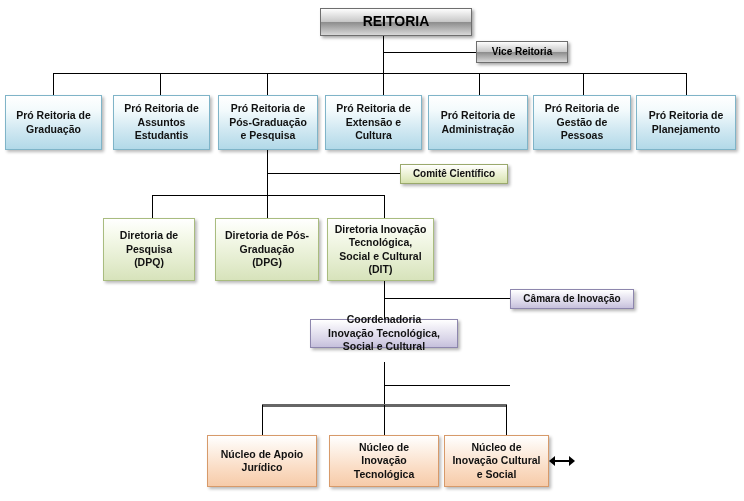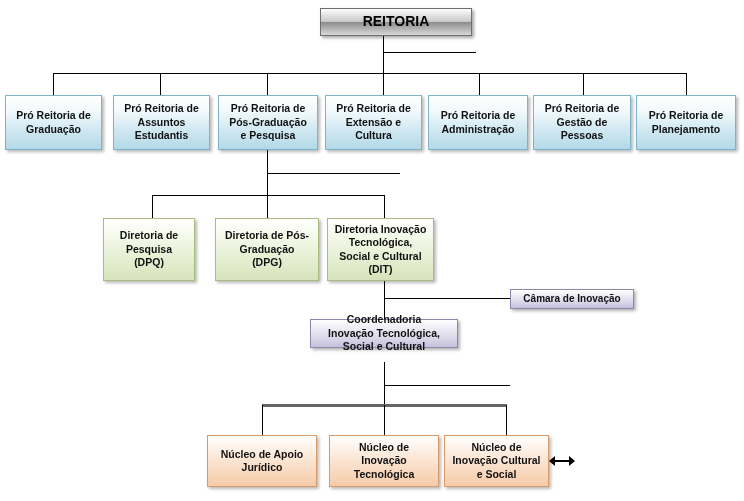--- a/index.html
+++ b/index.html
@@ -139,20 +139,23 @@
   <div class="arrow2" style="left:549px; top:456px; width:26px; height:10px;">
     <div class="ahead l"></div>
     <div class="bar"></div>
     <div class="ahead r"></div>
   </div>
 
   <div class="node gray" style="left:320px; top:8px; width:152px; height:28px; font-size:14px;">
     <span class="txt">REITORIA</span>
   </div>
 
+  <div class="node gray" style="left:476px; top:41px; width:92px; height:22px; font-size:10px;">
+    <span class="txt">Vice Reitoria</span>
+  </div>
 
   <div class="node blue" style="left:5px; top:95px; width:97px; height:55px;">
     <span class="txt">Pró Reitoria de
 Graduação</span>
   </div>
   <div class="node blue" style="left:113px; top:95px; width:97px; height:55px;">
     <span class="txt">Pró Reitoria de
 Assuntos
 Estudantis</span>
   </div>
@@ -173,20 +176,23 @@
   <div class="node blue" style="left:533px; top:95px; width:98px; height:55px;">
     <span class="txt">Pró Reitoria de
 Gestão de
 Pessoas</span>
   </div>
   <div class="node blue" style="left:636px; top:95px; width:100px; height:55px;">
     <span class="txt">Pró Reitoria de
 Planejamento</span>
   </div>
 
+  <div class="node olive" style="left:400px; top:164px; width:108px; height:20px; font-size:10px;">
+    <span class="txt">Comitê Científico</span>
+  </div>
 
   <div class="node green" style="left:103px; top:218px; width:92px; height:63px;">
     <span class="txt">Diretoria de
 Pesquisa
 (DPQ)</span>
   </div>
   <div class="node green" style="left:215px; top:218px; width:104px; height:63px;">
     <span class="txt">Diretoria de Pós-
 Graduação
 (DPG)</span>

